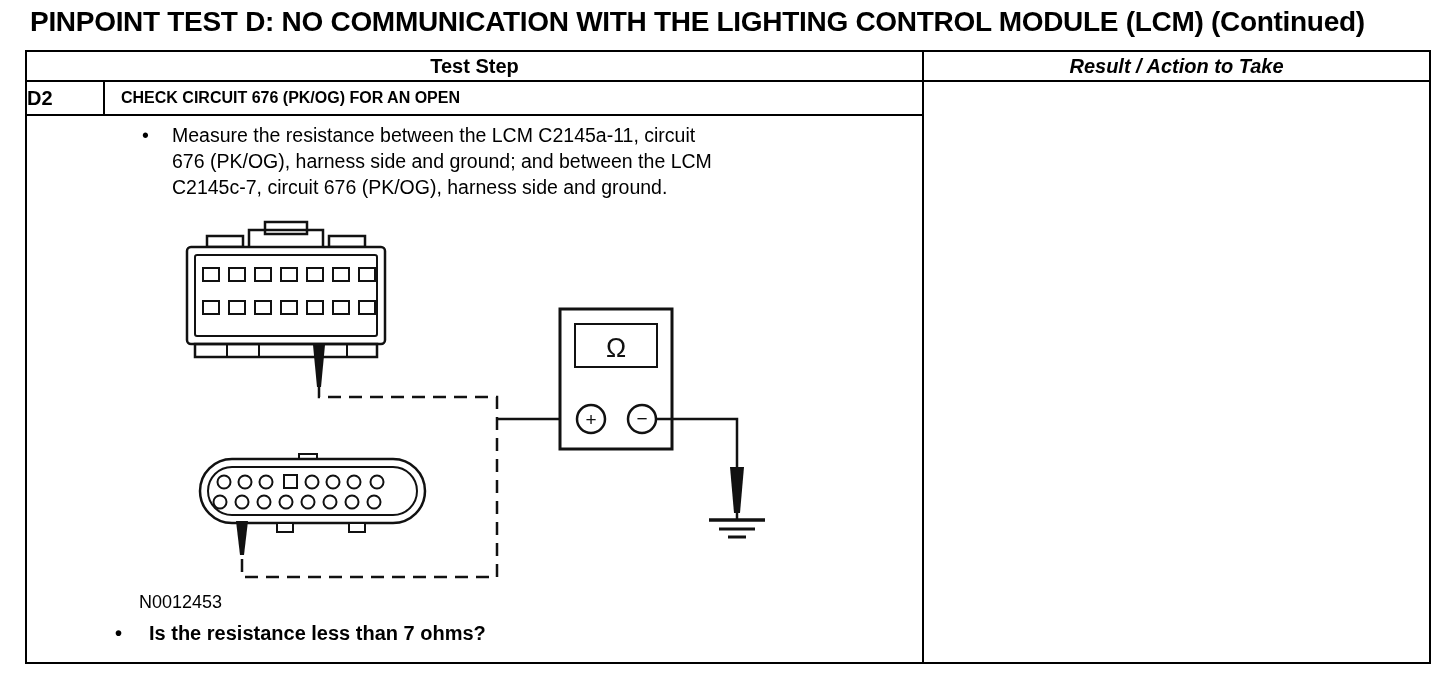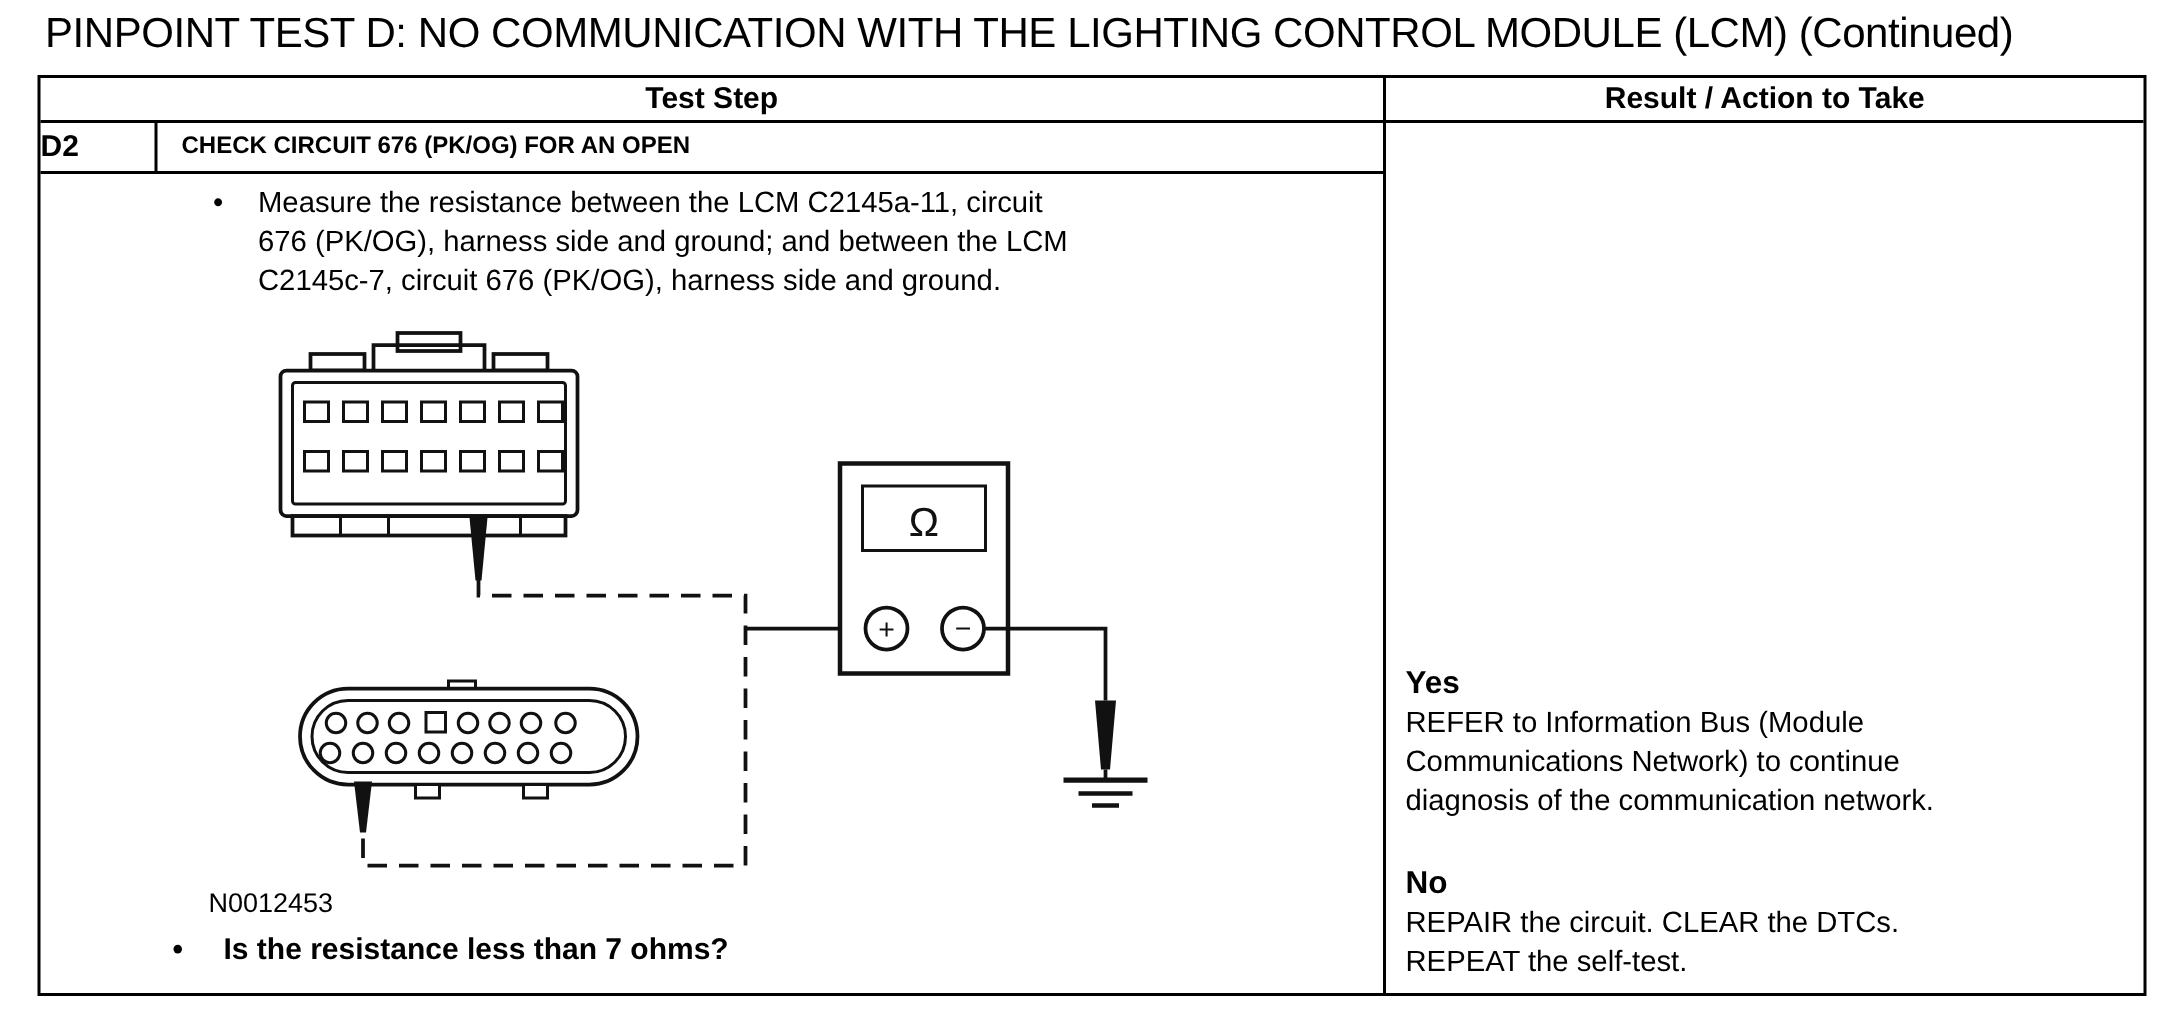--- a/index.html
+++ b/index.html
@@ -3,30 +3,30 @@
 <meta charset="utf-8">
 <style>
   * { margin:0; padding:0; box-sizing:border-box; }
   html,body { background:#ffffff; }
   body {
     width:1456px; height:676px; position:relative; overflow:hidden;
     font-family:"Liberation Sans", sans-serif; color:#000;
   }
   .title {
     position:absolute; left:30px; top:6px;
-    font-size:28px; font-weight:normal; white-space:nowrap; letter-spacing:-0.3px;
+    font-size:28px; font-weight:bold; white-space:nowrap; letter-spacing:-0.3px;
   }
   .ptable {
     position:absolute; left:25px; top:50px; width:1406px; height:614px;
     border:2px solid #000;
   }
   .col-divider { position:absolute; left:895px; top:0; width:2px; height:100%; background:#000; }
   .hdr { position:absolute; top:0; height:28px; line-height:29px; text-align:center; font-weight:bold; font-size:20px; }
   .hdr-left  { left:0; width:895px; }
-  .hdr-right { left:897px; width:505px; }
+  .hdr-right { left:897px; width:505px;font-style:italic; }
   .hdr-underline { position:absolute; top:28px; left:0; width:895px; height:2px; background:#000; }
   .hdr-underline-right { position:absolute; top:28px; left:897px; width:505px; height:2px; background:#000; }
   .step-id-cell {
     position:absolute; top:30px; left:0; width:78px; height:32px;
     border-right:2px solid #000; line-height:32px;
     font-weight:bold; font-size:20px;
   }
   .step-title-cell {
     position:absolute; top:30px; left:80px; width:815px; height:32px;
     line-height:32px; padding-left:14px; font-weight:bold; font-size:16px;
@@ -151,20 +151,14 @@
     </g>
     <polygon points="109,307 121,307 117,341 113,341" fill="#111"></polygon>
   </svg>
 
   <div class="figure-label">N0012453</div>
 
   <div class="question">
     <span class="bullet">•</span><span>Is the resistance less than 7 ohms?</span>
   </div>
 
-  <div class="result-cell">
-    <div class="result-label">Yes</div>
-    <div class="result-action">REFER to Information Bus (Module Communications Network) to continue diagnosis of the communication network.</div>
-    <div class="result-label no-block">No</div>
-    <div class="result-action">REPAIR the circuit. CLEAR the DTCs. REPEAT the self-test.</div>
-  </div>
 
 </div>
 
 </body></html>

